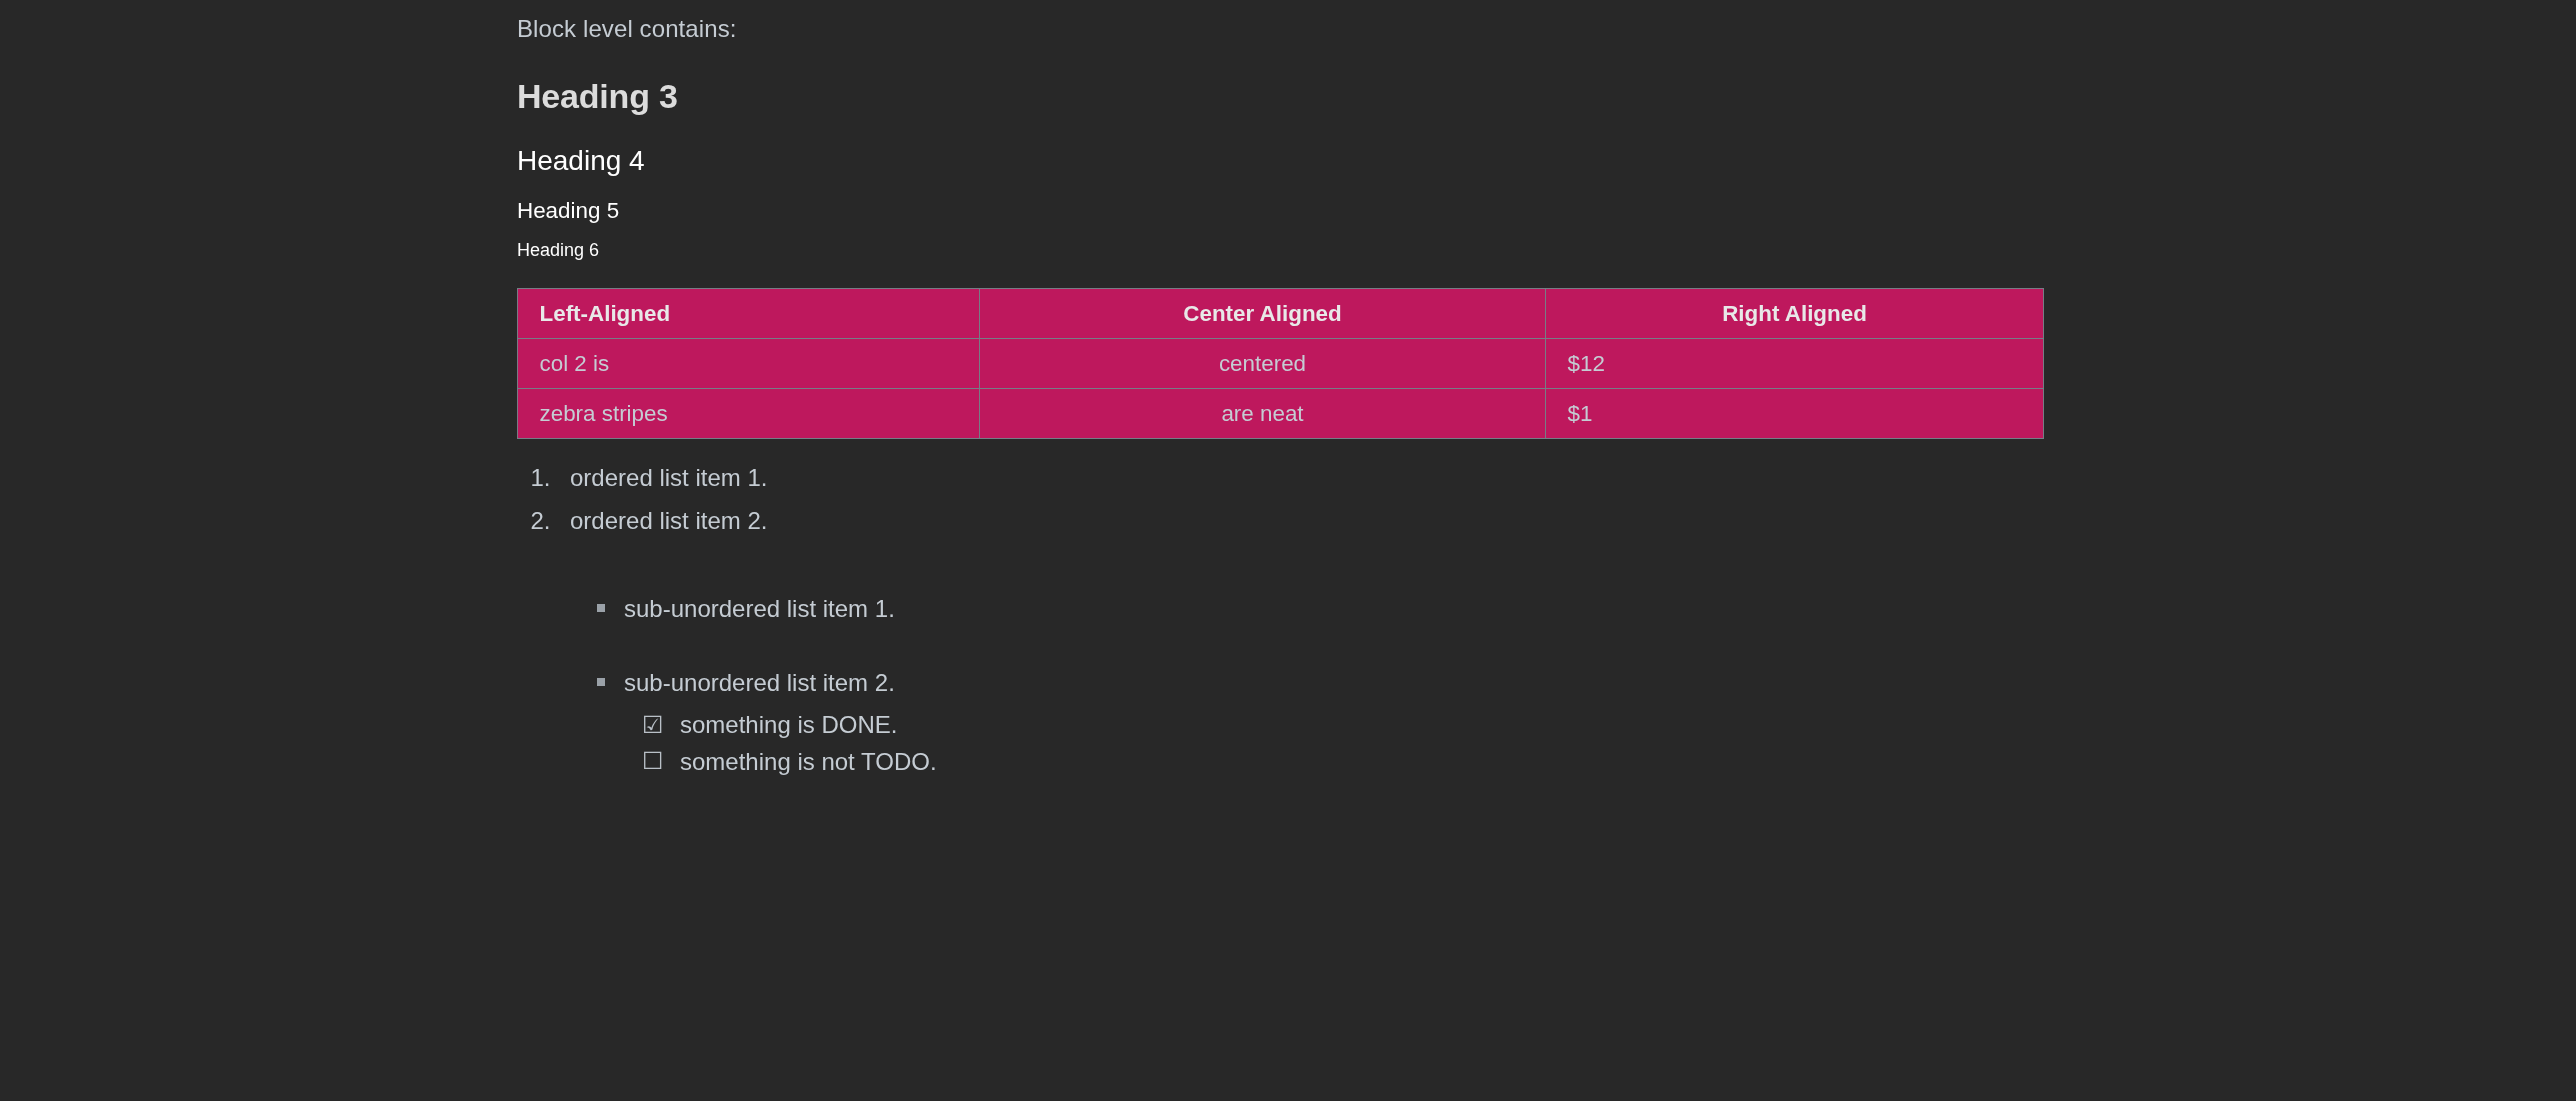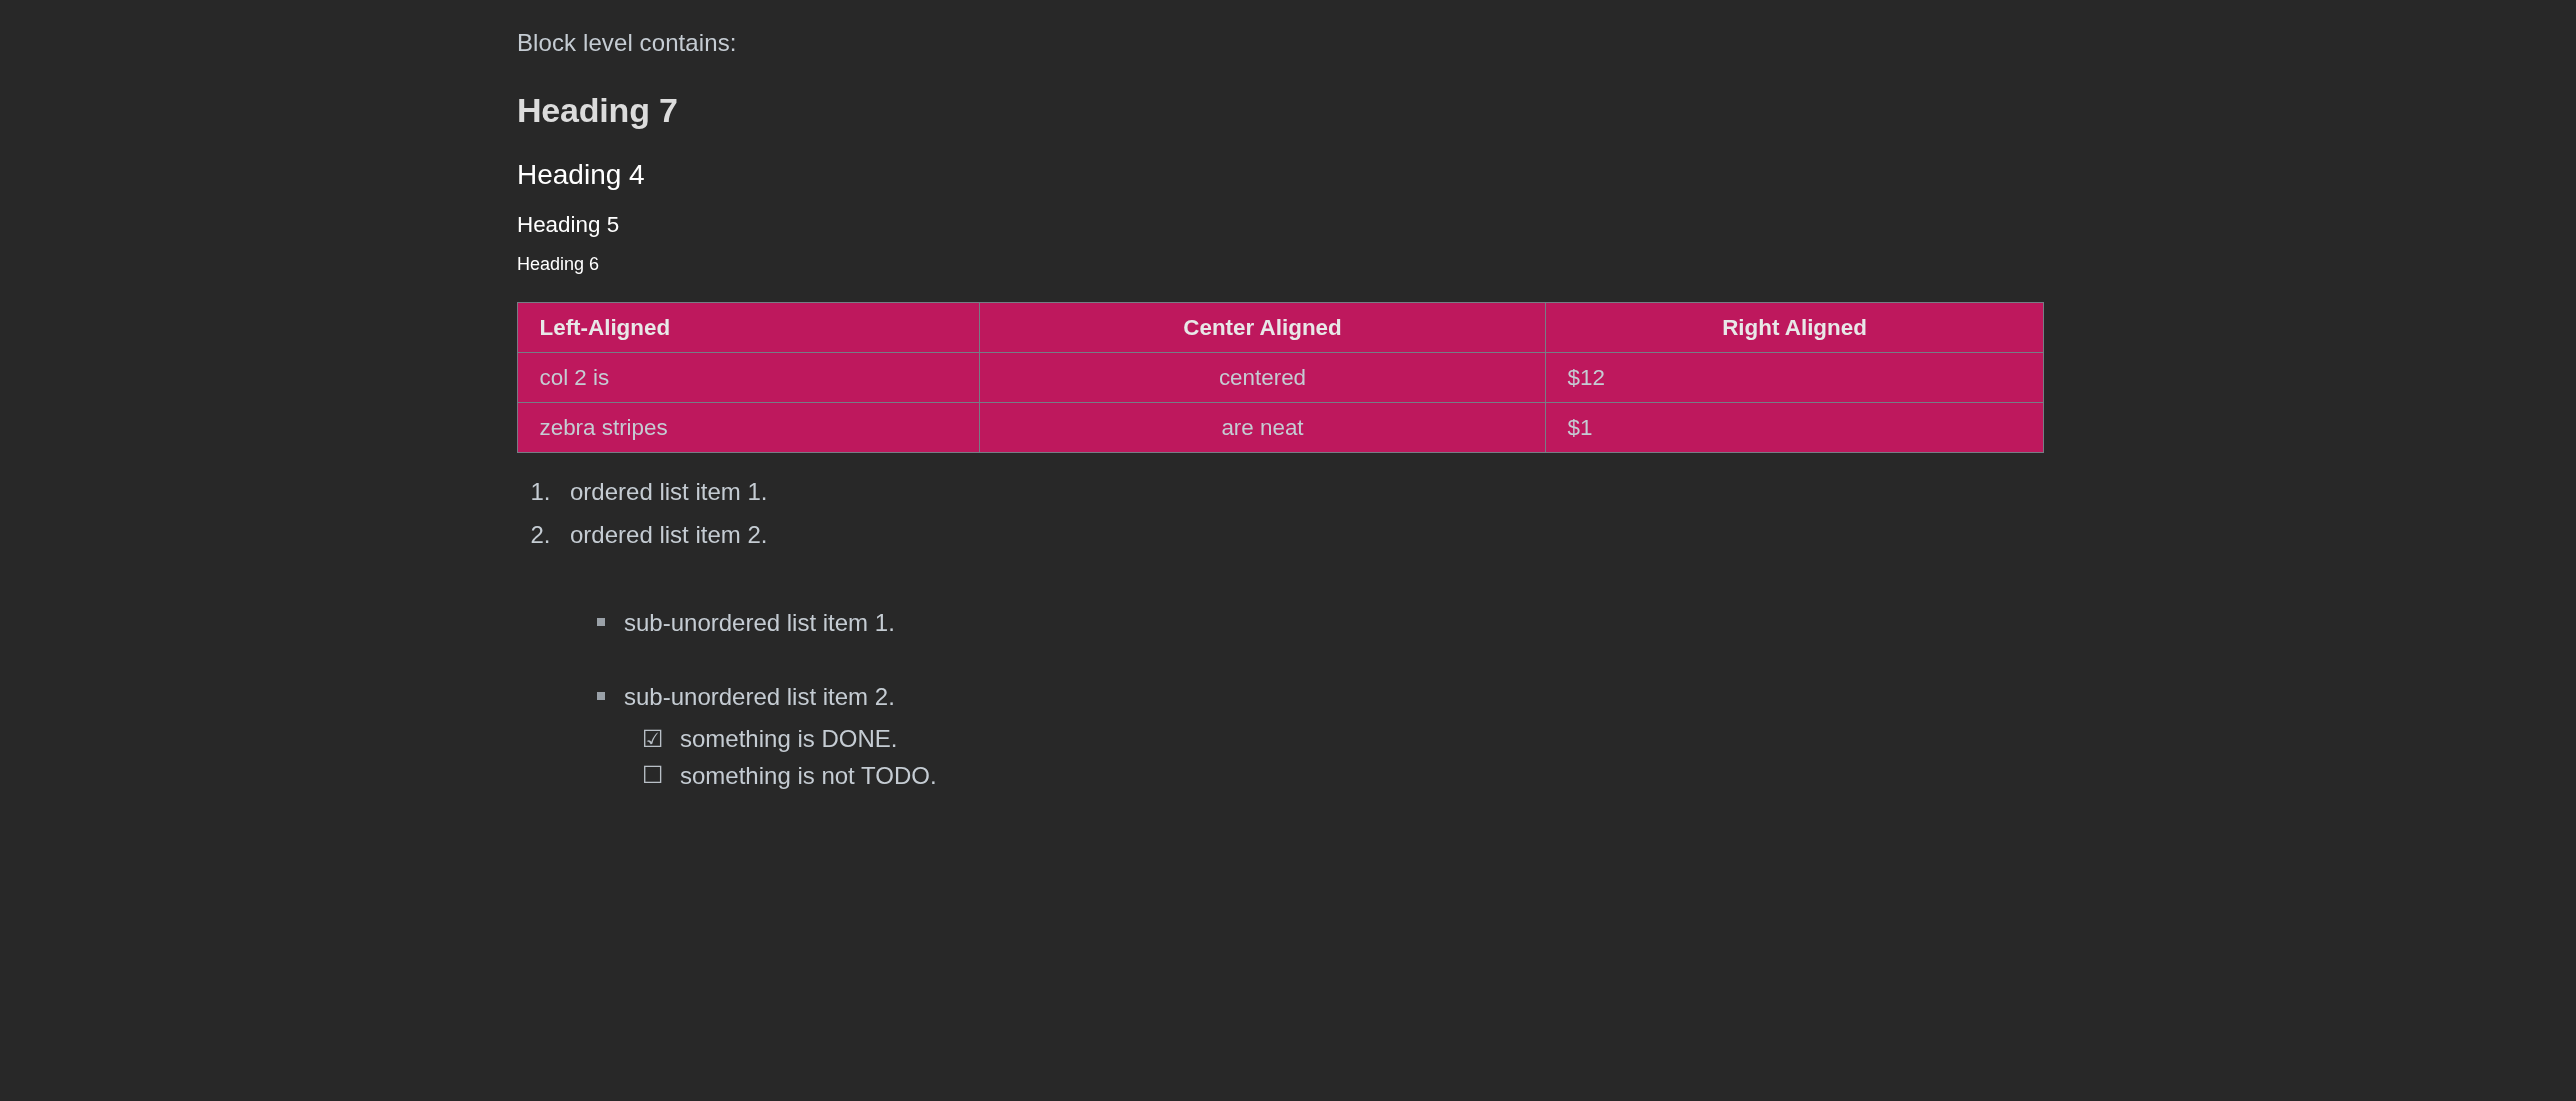--- a/index.html
+++ b/index.html
@@ -15,21 +15,21 @@
     color: #c5ccd3;
     -webkit-font-smoothing: antialiased;
   }
 
   .page {
     position: relative;
     width: 2454px;
     height: 1102px;
     box-sizing: border-box;
     padding-left: 517px;
-    padding-top: 16px;
+    padding-top: 2px;
   }
 
   .intro-line {
     font-size: 24px;
     line-height: 29px;
     color: #c5ccd3;
     margin: 0;
     padding-top: 11.6px;
     letter-spacing: 0.1px;
   }
@@ -181,21 +181,21 @@
     font-family: "DejaVu Sans", sans-serif;
   }
 </style>
 </head>
 <body>
 
 <div class="page">
 
   <p class="intro-line">Block level contains:</p>
 
-  <h3 class="h3">Heading 7</h3>
+  <h3 class="h3">Heading 3</h3>
 
   <h4 class="h4">Heading 4</h4>
 
   <h5 class="h5">Heading 5</h5>
 
   <h6 class="h6">Heading 6</h6>
 
   <div class="table-wrap">
     <table class="demo-table">
       <thead>

